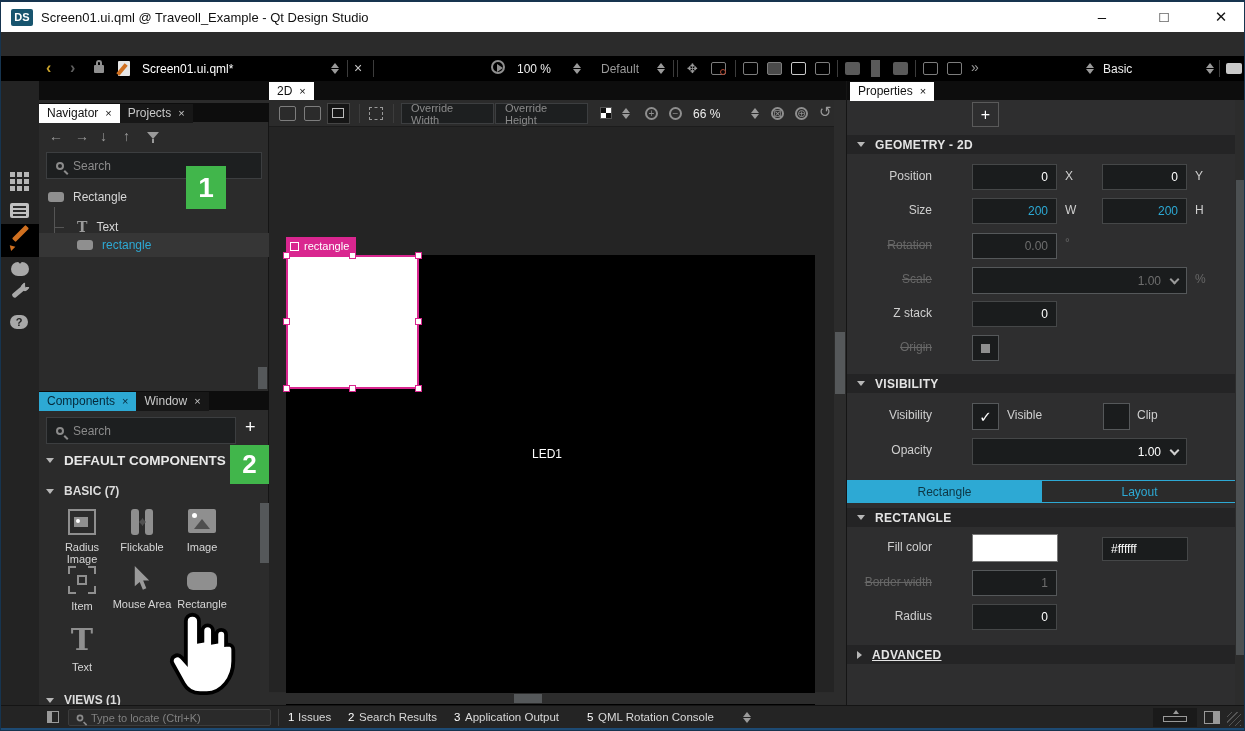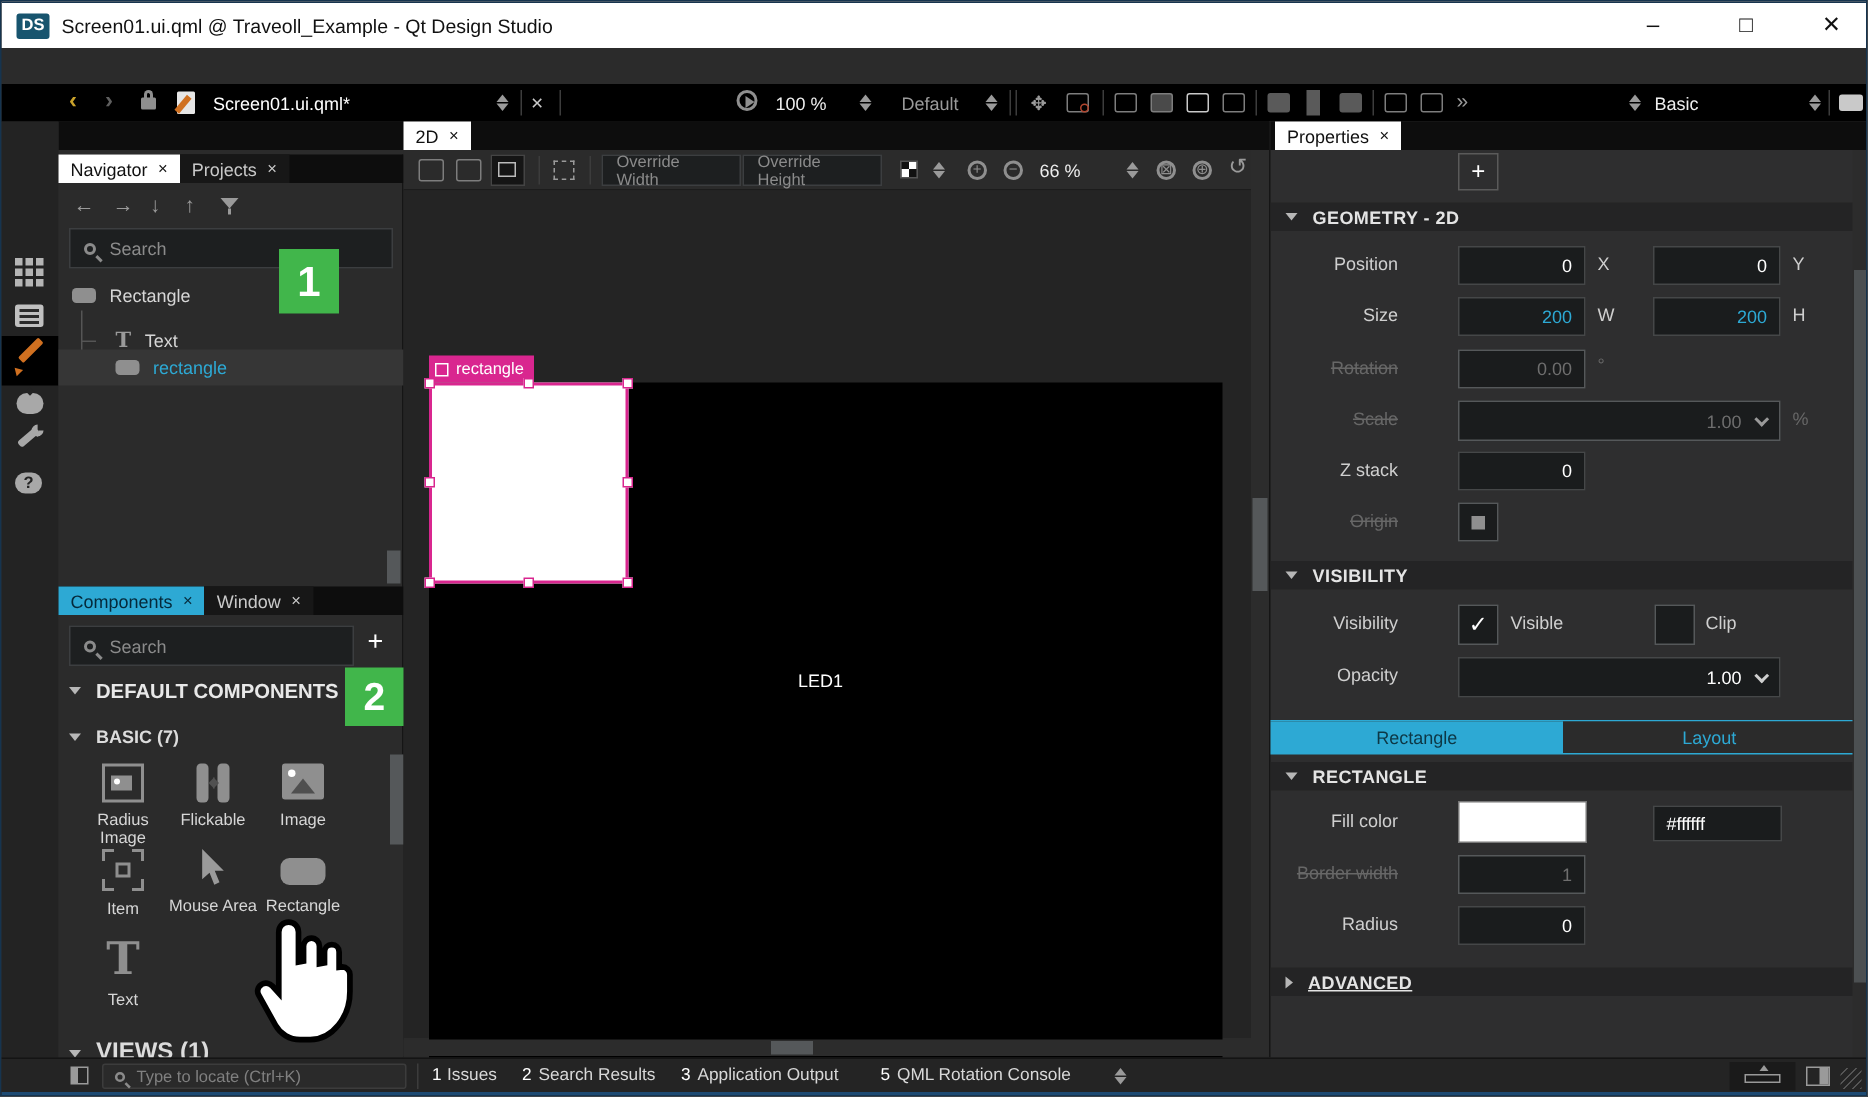--- a/index.html
+++ b/index.html
@@ -268,21 +268,21 @@
       <div class="ci" style="width:30px;height:18px;background:#8f8f8f;border-radius:6px;margin-top:6px;"></div>
       <div class="cilabel" style="margin-top:8px;">Rectangle</div>
     </div>
 
     <div class="abs" style="left:10px;top:234px;width:66px;">
       <div class="ci" style="width:30px;height:30px;font-family:'DejaVu Serif',serif;font-weight:bold;font-size:30px;color:#8f8f8f;text-align:center;line-height:30px;">T</div>
       <div class="cilabel" style="margin-top:6px;">Text</div>
     </div>
     <div class="abs" style="left:7px;top:302px;display:flex;align-items:center;gap:10px;">
       <span class="tri-d"></span>
-      <span style="color:#dcdcdc;font-size:16px;font-weight:bold;">VIEWS (1)</span>
+      <span style="color:#dcdcdc;font-size:12px;font-weight:bold;">VIEWS (1)</span>
     </div>
     <div class="abs scrolltrack" style="left:221px;top:112px;width:9px;height:202px;">
       <div class="scrollthumb" style="position:absolute;left:0;top:0;width:9px;height:60px;"></div>
     </div>
   </div>
   <div class="abs badge" style="left:229px;top:444px;width:39px;height:39px;font-size:26px;">2</div>
 
   <div class="abs" style="left:166px;top:608px;z-index:60;">
     <svg width="72" height="92" viewBox="0 0 34 42">
       <path d="M12 2c1.8 0 3.1 1.4 3.1 3.1v9.5l1.6-.3V9.6c0-1.4 1.1-2.6 2.5-2.6s2.5 1.2 2.5 2.6v5.5l1.6-.3v-3.4c0-1.3 1-2.3 2.3-2.3s2.3 1 2.3 2.3v4.8l1-.1c1.3 0 2.4 1.1 2.4 2.4v5.3c0 8-5.5 15.2-12.5 15.2h-3.2c-3.3 0-6.2-1.8-7.7-4.5L2.6 25c-.7-1.2-.3-2.7.9-3.4 1.1-.7 2.5-.4 3.4.5l2 2.2V5.1C8.9 3.4 10.2 2 12 2z" fill="#ffffff" stroke="#000000" stroke-width="1.8"></path>

